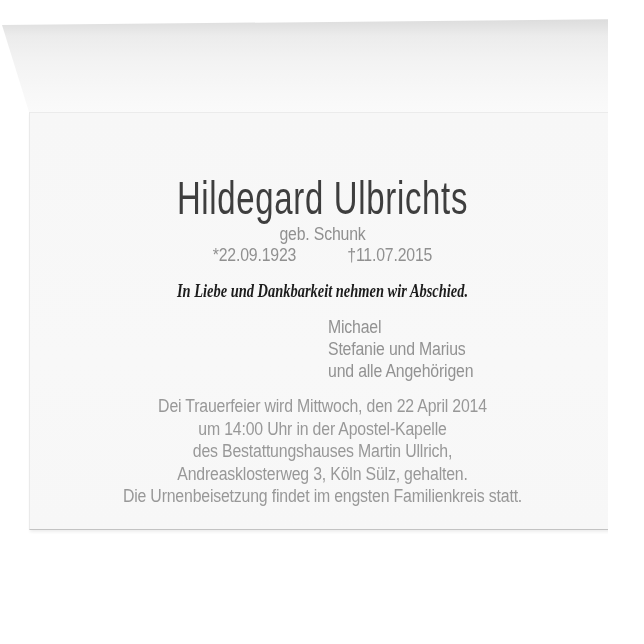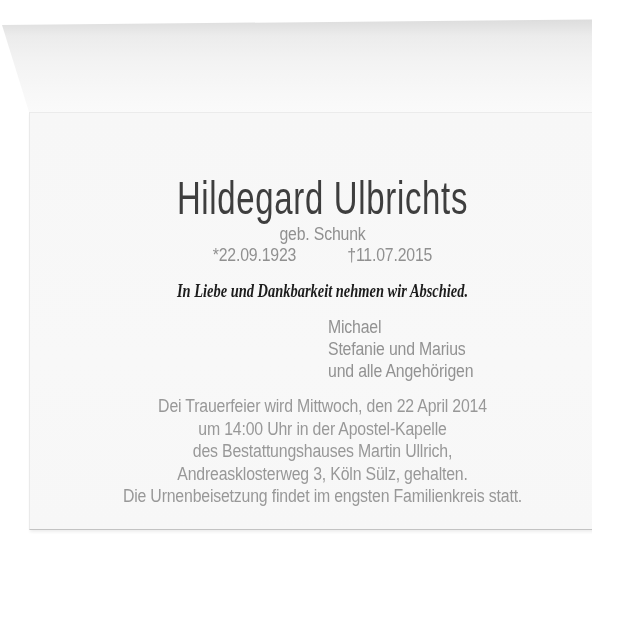--- a/index.html
+++ b/index.html
@@ -7,20 +7,21 @@
     padding: 0;
     background: #ffffff;
     font-family: "Liberation Sans", sans-serif;
   }
   .scene {
     position: relative;
     width: 592px;
     height: 644px;
     background: #ffffff;
     overflow: hidden;
+    padding-left: 16px;
   }
   
   .flap {
     position: absolute;
     left: 0; top: 0;
     width: 644px; height: 113px;
     clip-path: polygon(2px 25px, 642px 19px, 616px 112px, 29px 112px);
     background: linear-gradient(180deg,
       #dcdcdc 19px,
       #ececec 36px,

